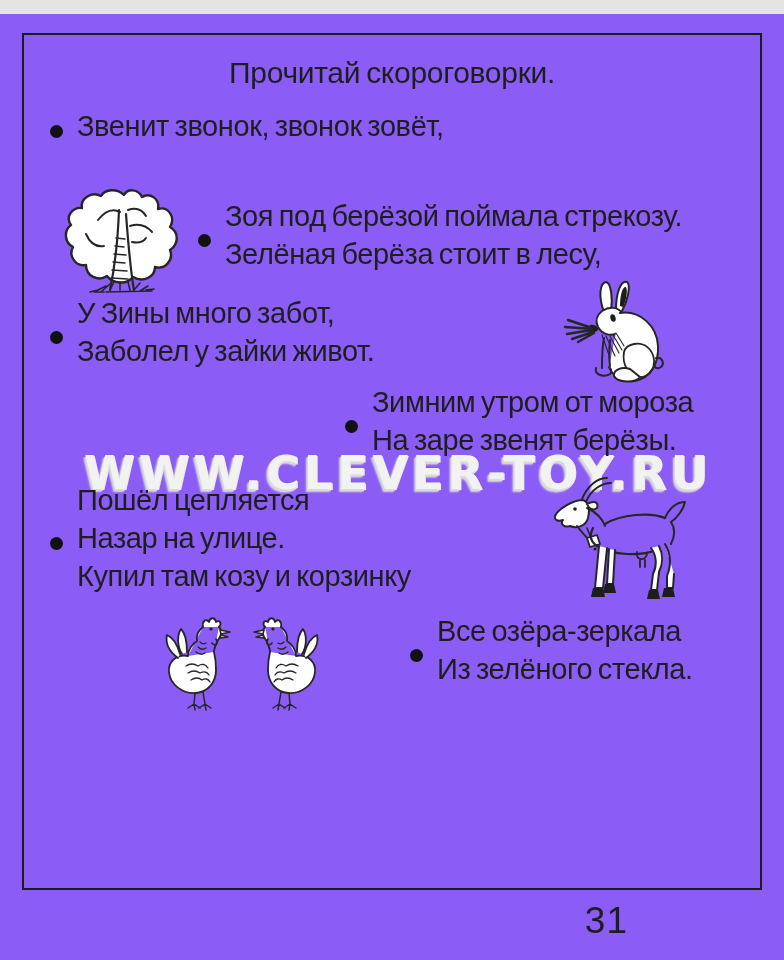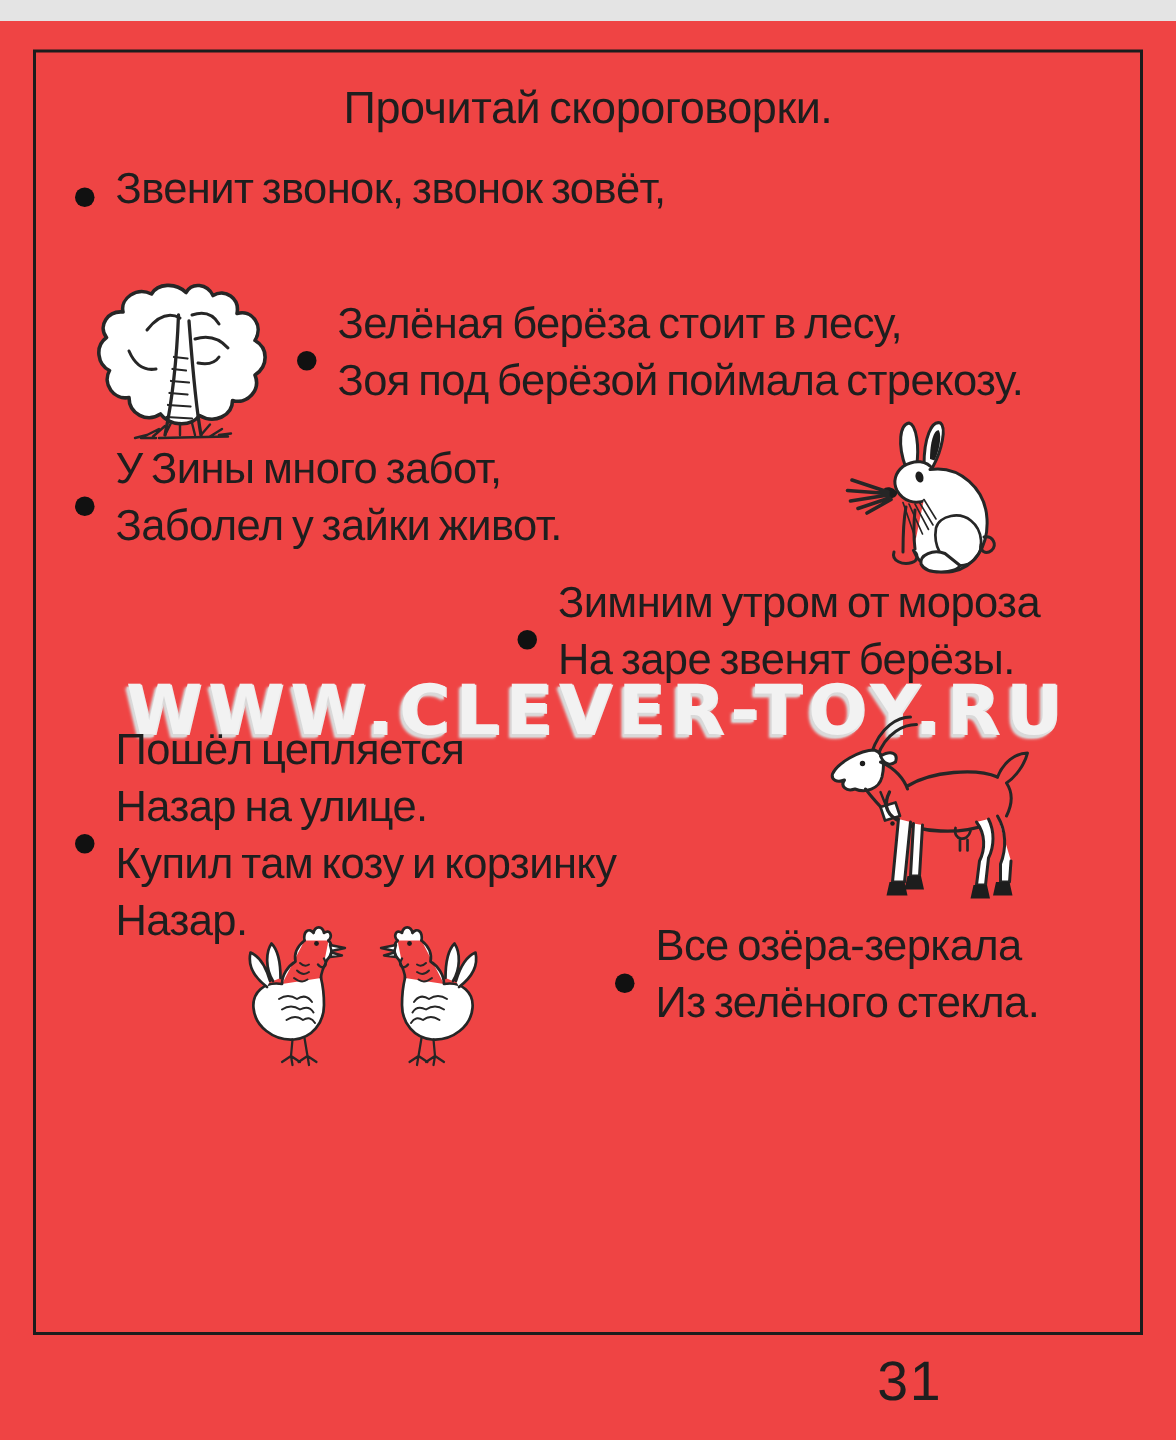--- a/index.html
+++ b/index.html
@@ -1,17 +1,17 @@
 <!DOCTYPE html>
 <html><head>
 <meta charset="utf-8">
 <style>
   html,body{margin:0;padding:0;background:#ffffff;}
   #page{
-    position:relative;width:784px;height:960px;background:#ef4444;
+    position:relative;width:784px;height:960px;background:#8b5cf6;
     font-family:"Liberation Sans",sans-serif;color:#1e1e1e;overflow:hidden;
   }
   .scan-strip-top{position:absolute;left:0;top:0;width:784px;height:14px;background:#e4e4e4;}
   .frame{
     position:absolute;left:22px;top:33px;width:740px;height:857px;
     border:2px solid #1c1c1c;box-sizing:border-box;background:transparent;z-index:0;
   }
   .title{
     position:absolute;left:0;top:56px;width:784px;text-align:center;
     font-size:30px;letter-spacing:-0.3px;word-spacing:-2px;z-index:2;
@@ -66,22 +66,22 @@
       <path class="ink" stroke-width="2" d="M36 34 Q47 20 58 26 M66 24 Q78 20 84 30 M68 40 Q81 36 90 46 M24 48 Q30 62 42 60 M70 56 Q80 58 84 52"></path>
       <path class="ink" stroke-width="2.2" d="M57 24 C56 50 53 80 48 104 M64 28 C66 54 68 82 72 104"></path>
       <path class="ink" stroke-width="1.5" d="M54 52 L63 53 M53 60 L62 61 M52 68 L64 69 M51 76 L63 77 M50 84 L65 85 M49 92 L66 93"></path>
       <path class="ink" stroke-width="1.6" d="M34 105 L44 100 M40 105 L48 98 M48 104 L52 96 M58 104 L58 96 M68 104 L66 96 M72 104 L78 97 M78 105 L86 100 M28 106 L36 104 M84 104 L92 103 M44 106 L90 105 M32 106 L42 106"></path>
     </svg>
   </div>
 
   <div class="twister" style="left:198px;top:197px;">
     <span class="bullet"></span>
     <div class="lines">
+      <div class="line">Зоя под берёзой поймала стрекозу.</div>
       <div class="line">Зелёная берёза стоит в лесу,</div>
-      <div class="line">Зоя под берёзой поймала стрекозу.</div>
     </div>
   </div>
 
   <div class="twister" style="left:50px;top:294px;">
     <span class="bullet"></span>
     <div class="lines">
       <div class="line">У Зины много забот,</div>
       <div class="line">Заболел у зайки живот.</div>
     </div>
   </div>
@@ -112,21 +112,20 @@
       <div class="line">На заре звенят берёзы.</div>
     </div>
   </div>
 
   <div class="twister" style="left:50px;top:481px;">
     <span class="bullet"></span>
     <div class="lines">
       <div class="line">Пошёл цепляется</div>
       <div class="line">Назар на улице.</div>
       <div class="line">Купил там козу и корзинку</div>
-      <div class="line">Назар.</div>
     </div>
   </div>
 
   <div class="illu" style="left:545px;top:476px;">
     <svg width="158" height="134" viewBox="0 0 158 134">
       <path class="ink" stroke-width="2" d="M36 26 C42 8 54 2 62 2 M40 28 C46 12 58 7 66 7"></path>
       <path class="ink paper" stroke-width="2" d="M38 24 C28 24 13 33 10 40 C9 44 13 46 18 44 C15 48 19 52 25 50 C32 53 41 50 43 42 C45 33 44 26 38 24 Z"></path>
       <circle cx="30" cy="33" r="1.8" class="ink-fill"></circle>
       <path class="ink paper" stroke-width="2" d="M42 28 C49 24 54 26 52 32 C48 35 44 33 42 28 Z"></path>
       <path class="ink" stroke-width="2" d="M42 32 C52 36 58 44 60 50 M32 50 C38 58 44 64 48 68"></path>

